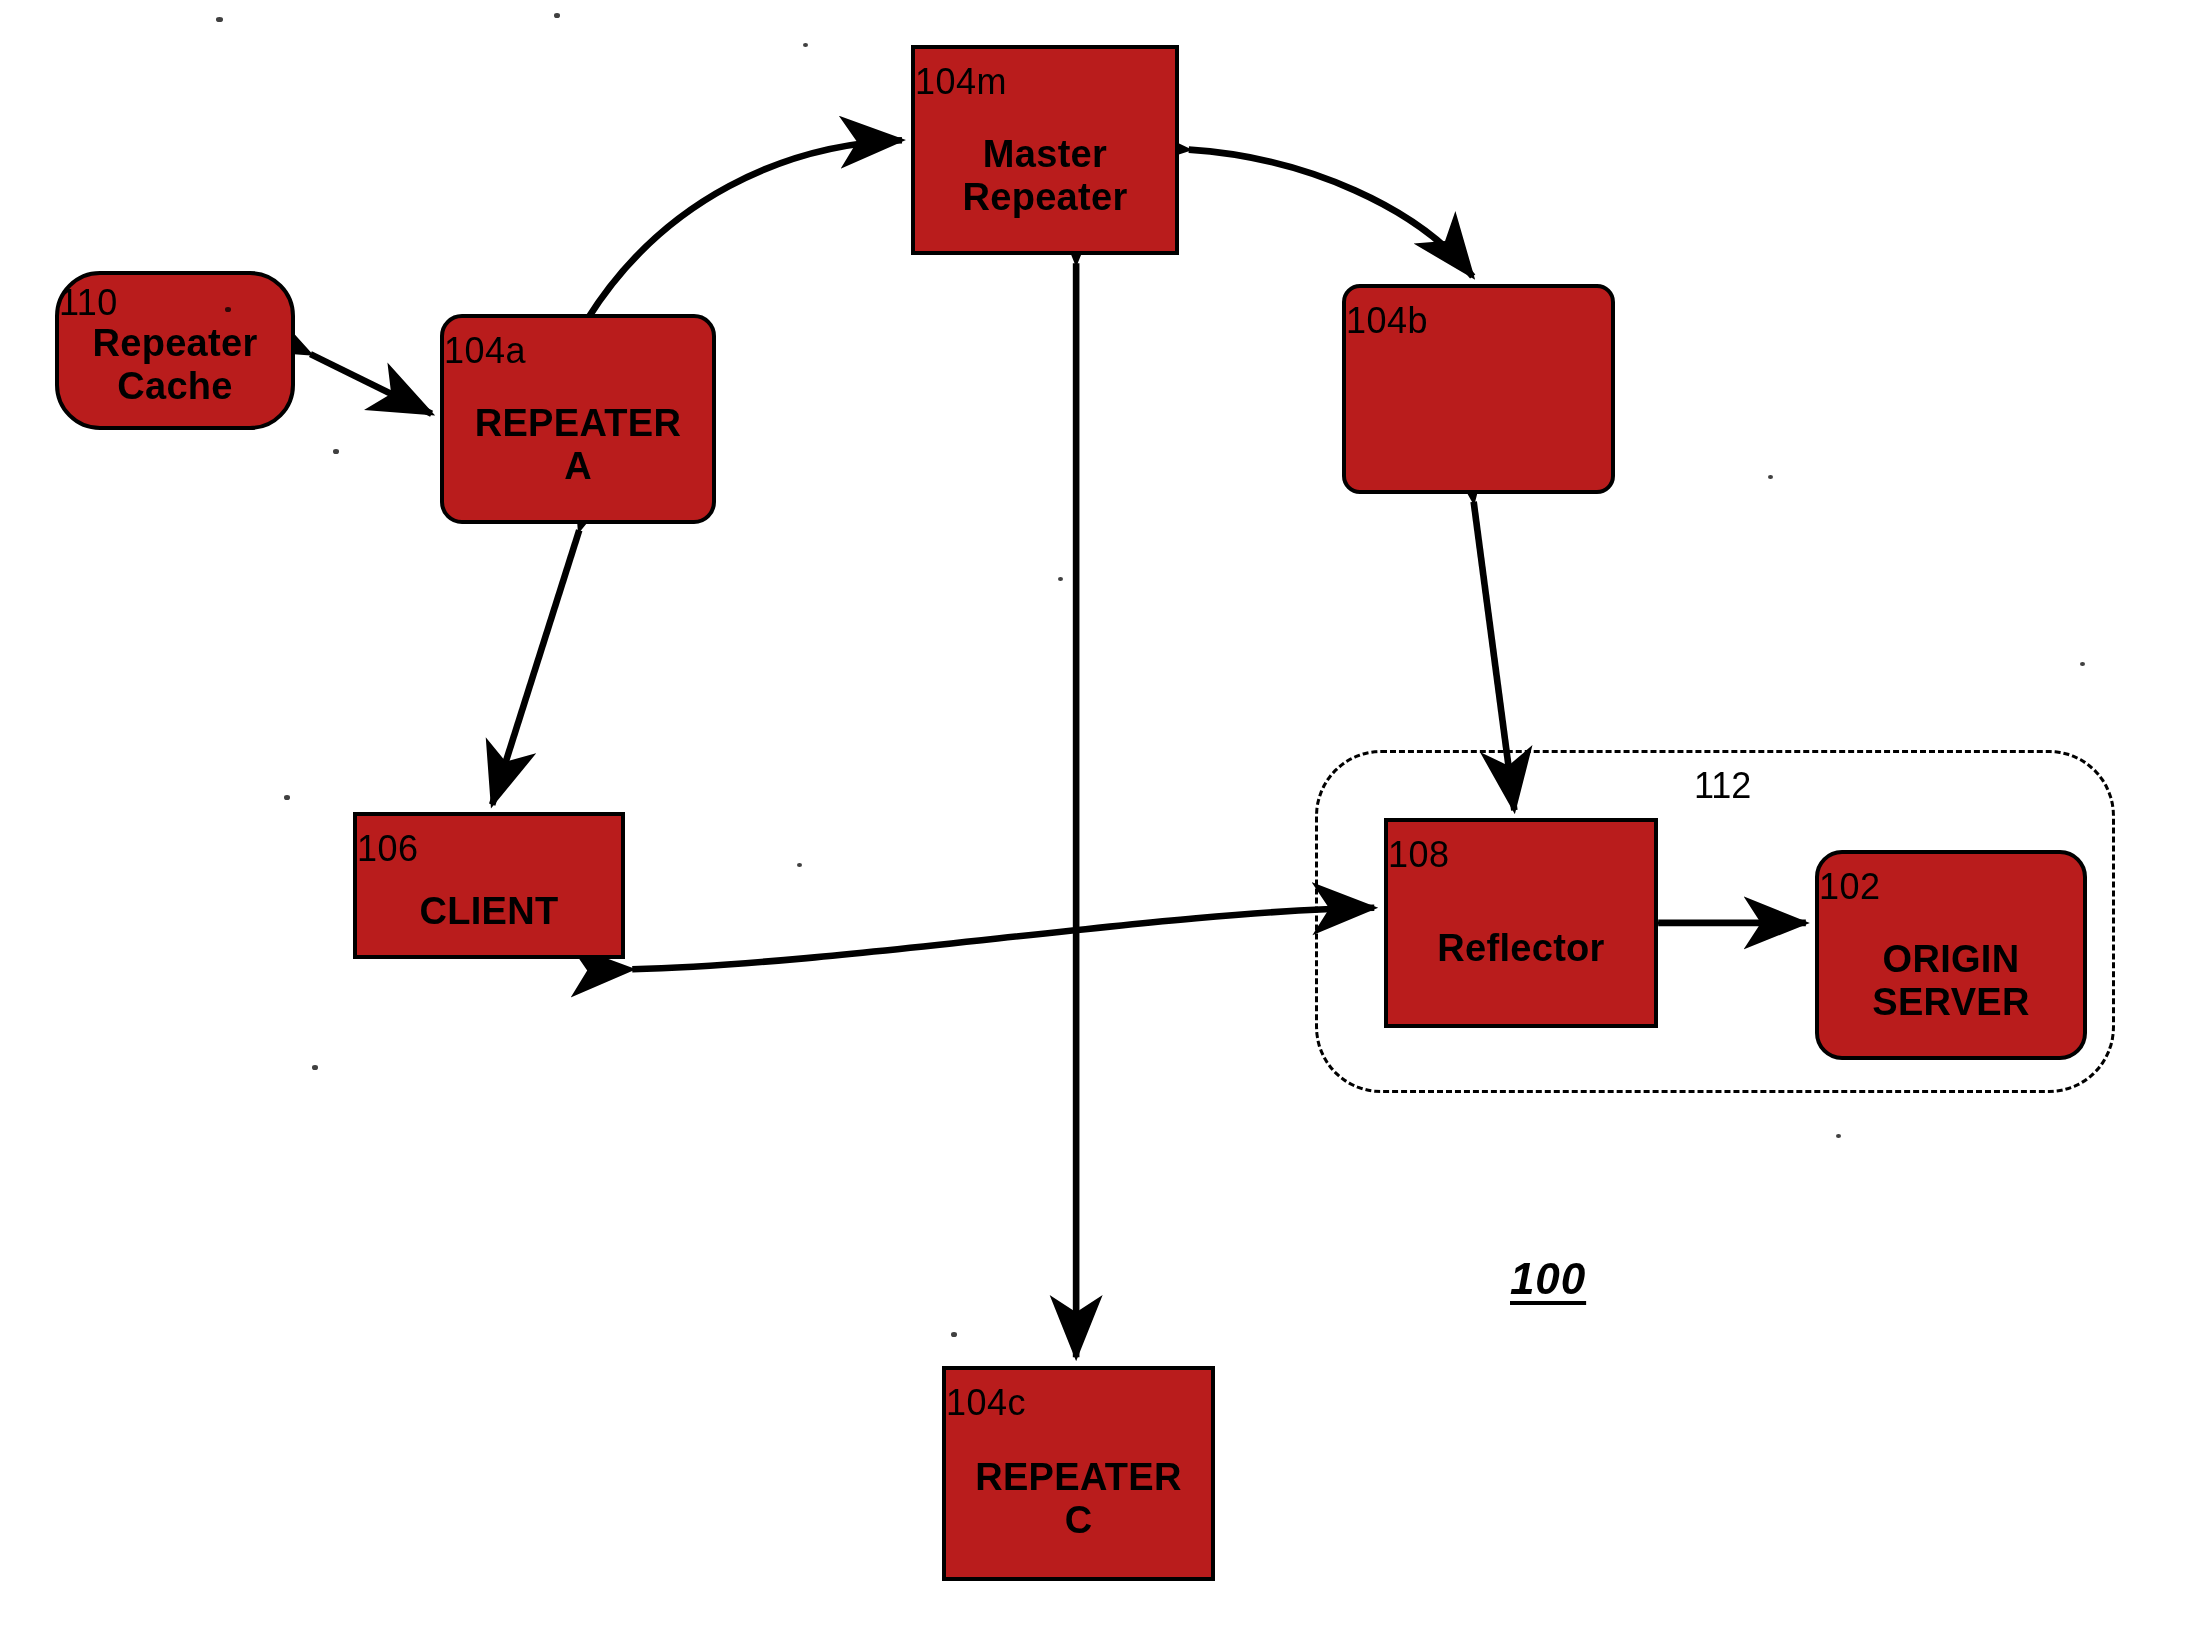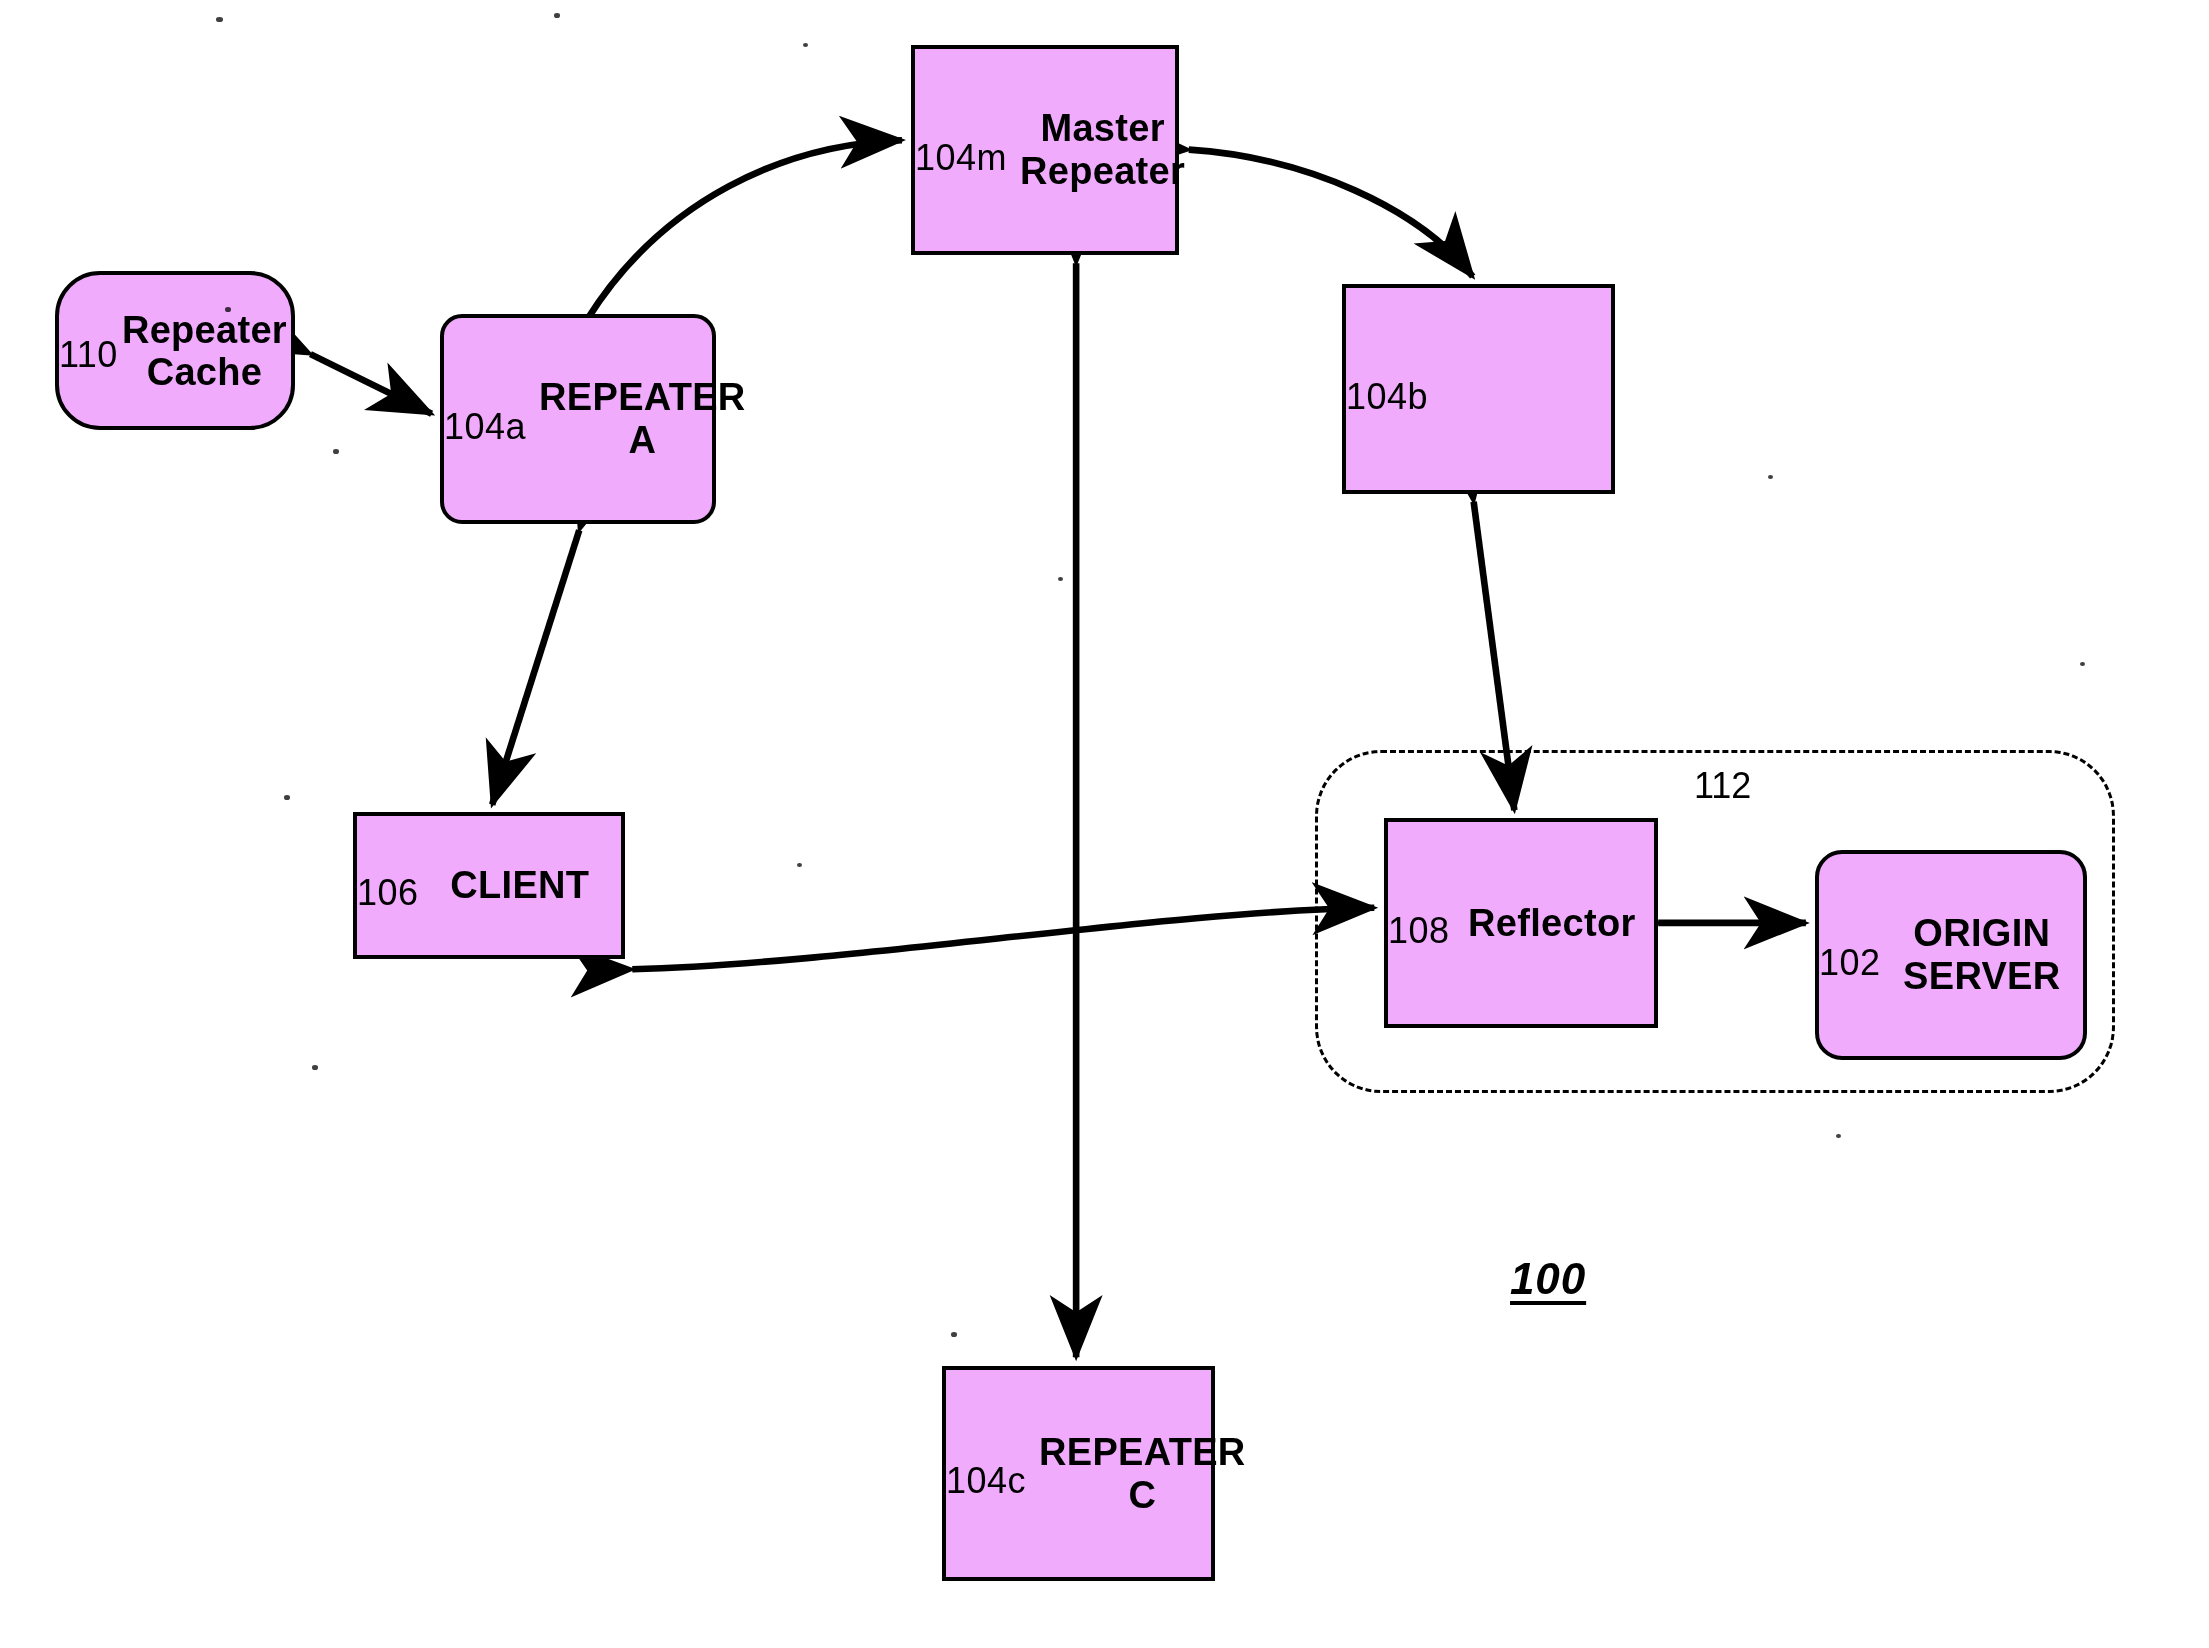--- a/index.html
+++ b/index.html
@@ -20,24 +20,24 @@
     left: 0;
     top: 0;
     width: 2210px;
     height: 1649px;
     pointer-events: none;
   }
   .node {
     position: absolute;
     box-sizing: border-box;
     border: 4.7px solid #000;
-    background: #f0abfc;
+    background: #b91c1c;
     display: flex;
-    flex-direction: row;
-    align-items: center;
+    flex-direction: column;
+    align-items: flex-start;
     color: #000;
   }
   .node.rounded {
     border-radius: 45px;
   }
   .node-ref {
     font-size: 36px;
     font-weight: 400;
     line-height: 1;
     margin-top: 15px;
@@ -151,21 +151,21 @@
     </div>
   </div>
 
   <div class="node" style="left:440px; top:314px; width:276px; height:210px;border-radius:22px;">
     <div class="node-ref">104a</div>
     <div class="node-body">
       <div class="node-label">REPEATER A</div>
     </div>
   </div>
 
-  <div class="node" style="left:1342px; top:284px; width:273px; height:210px;">
+  <div class="node" style="left:1342px; top:284px; width:273px; height:210px;border-radius:18px;">
     <div class="node-ref">104b</div>
   </div>
 
   <div class="node" style="left:353px; top:812px; width:272px; height:147px;">
     <div class="node-ref">106</div>
     <div class="node-body">
       <div class="node-label">CLIENT</div>
     </div>
   </div>
 

